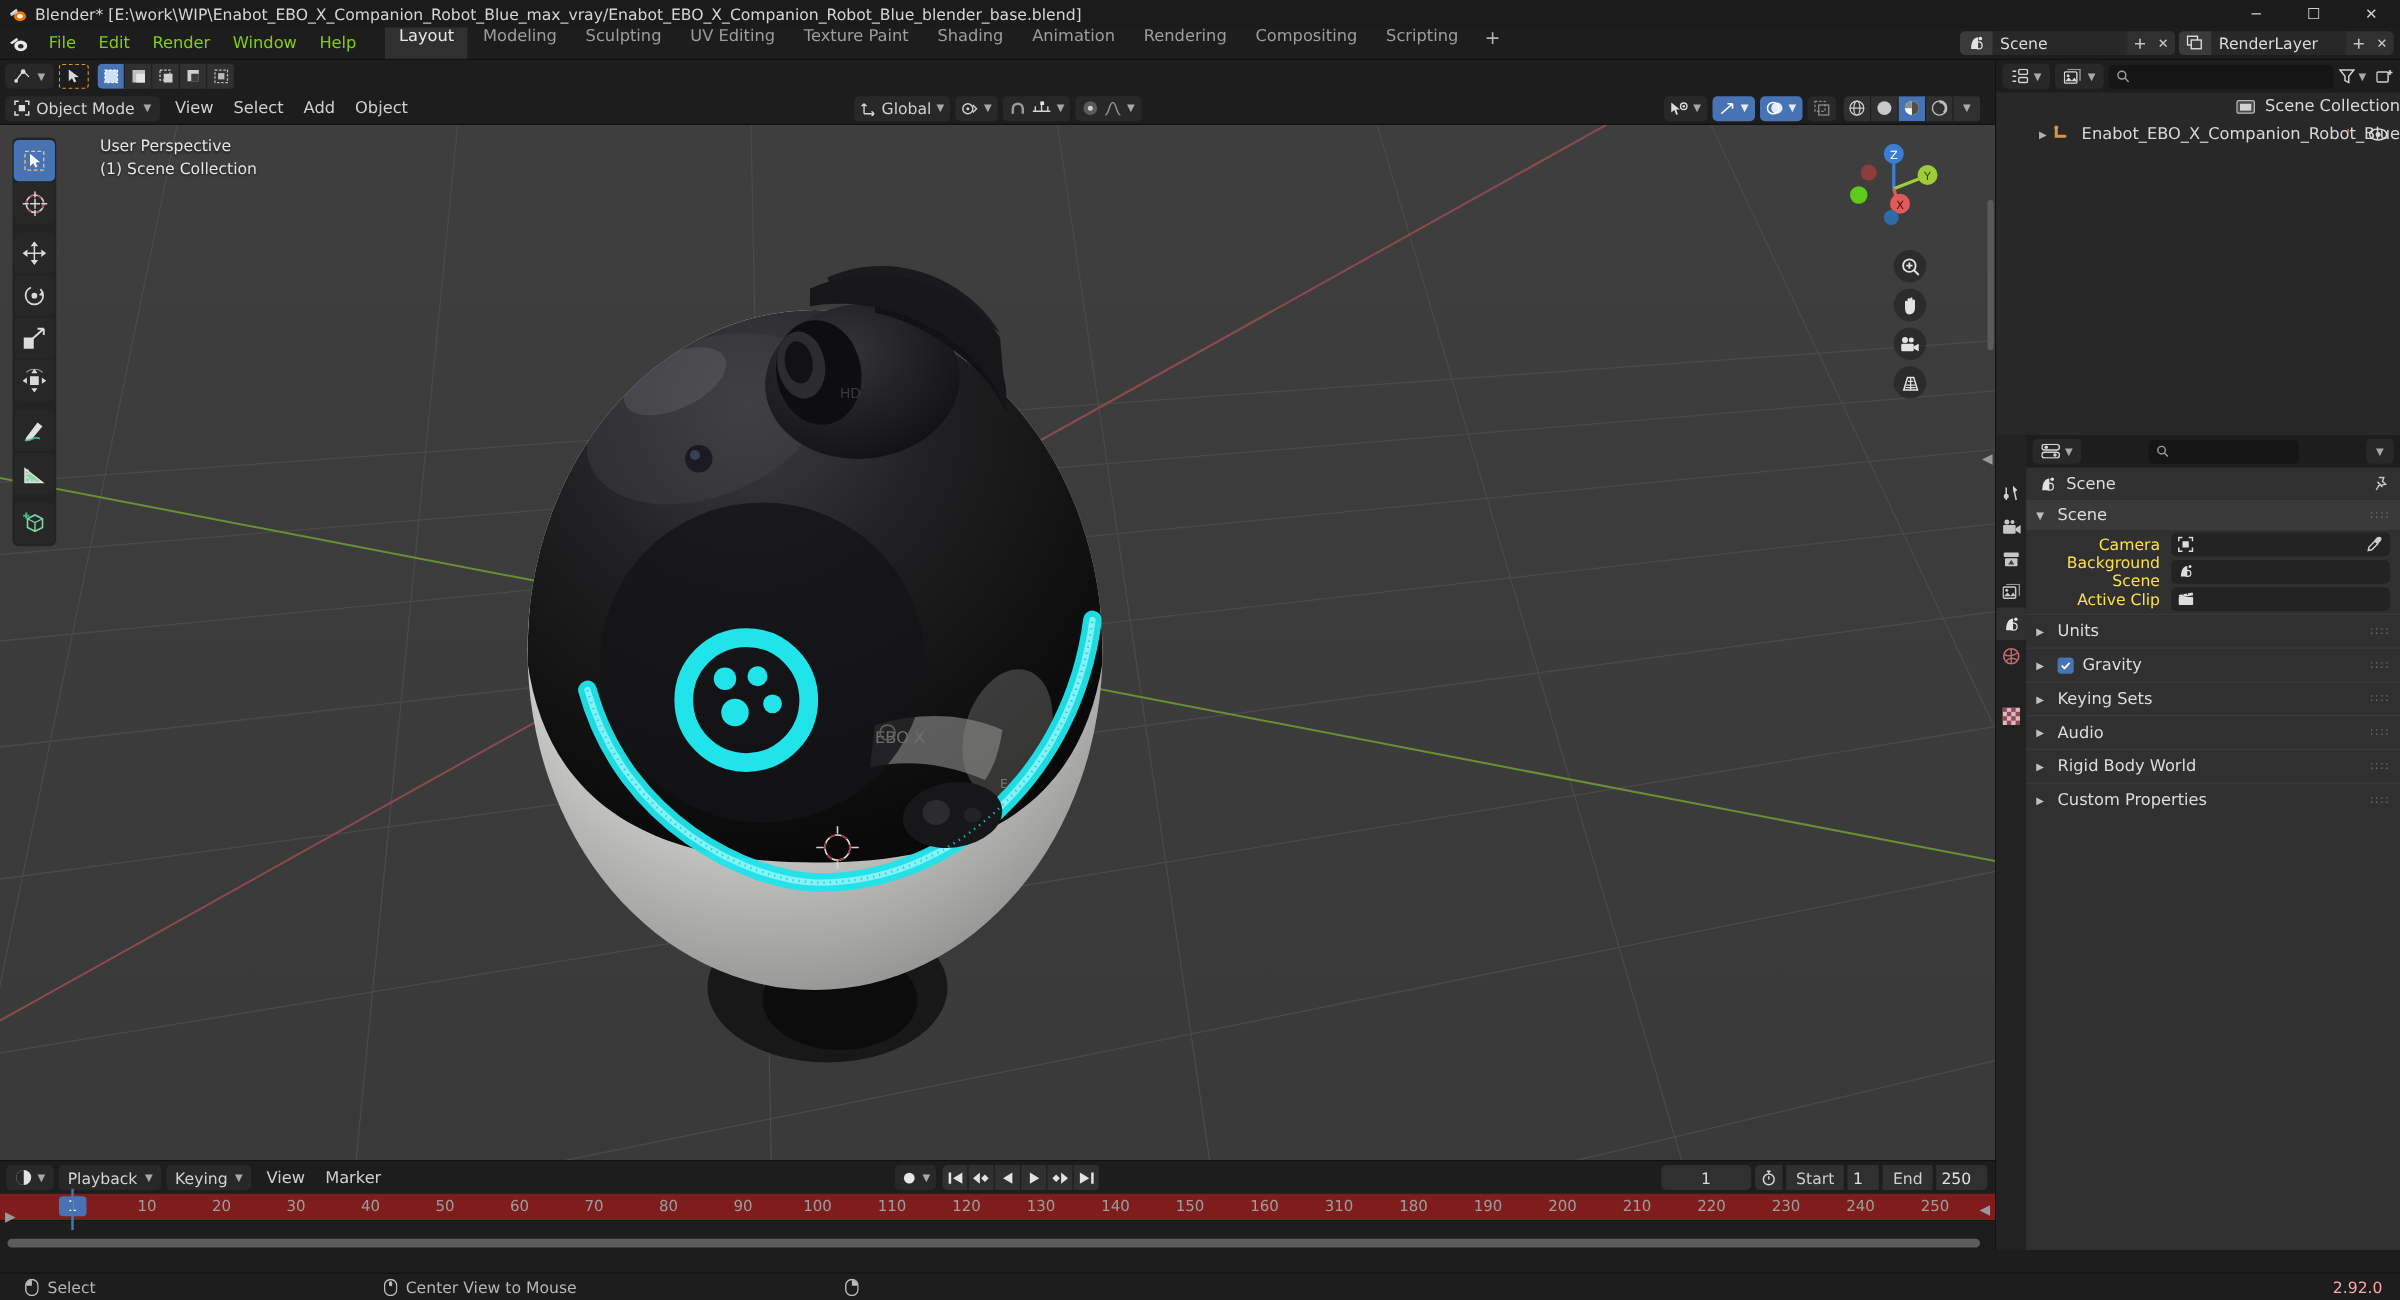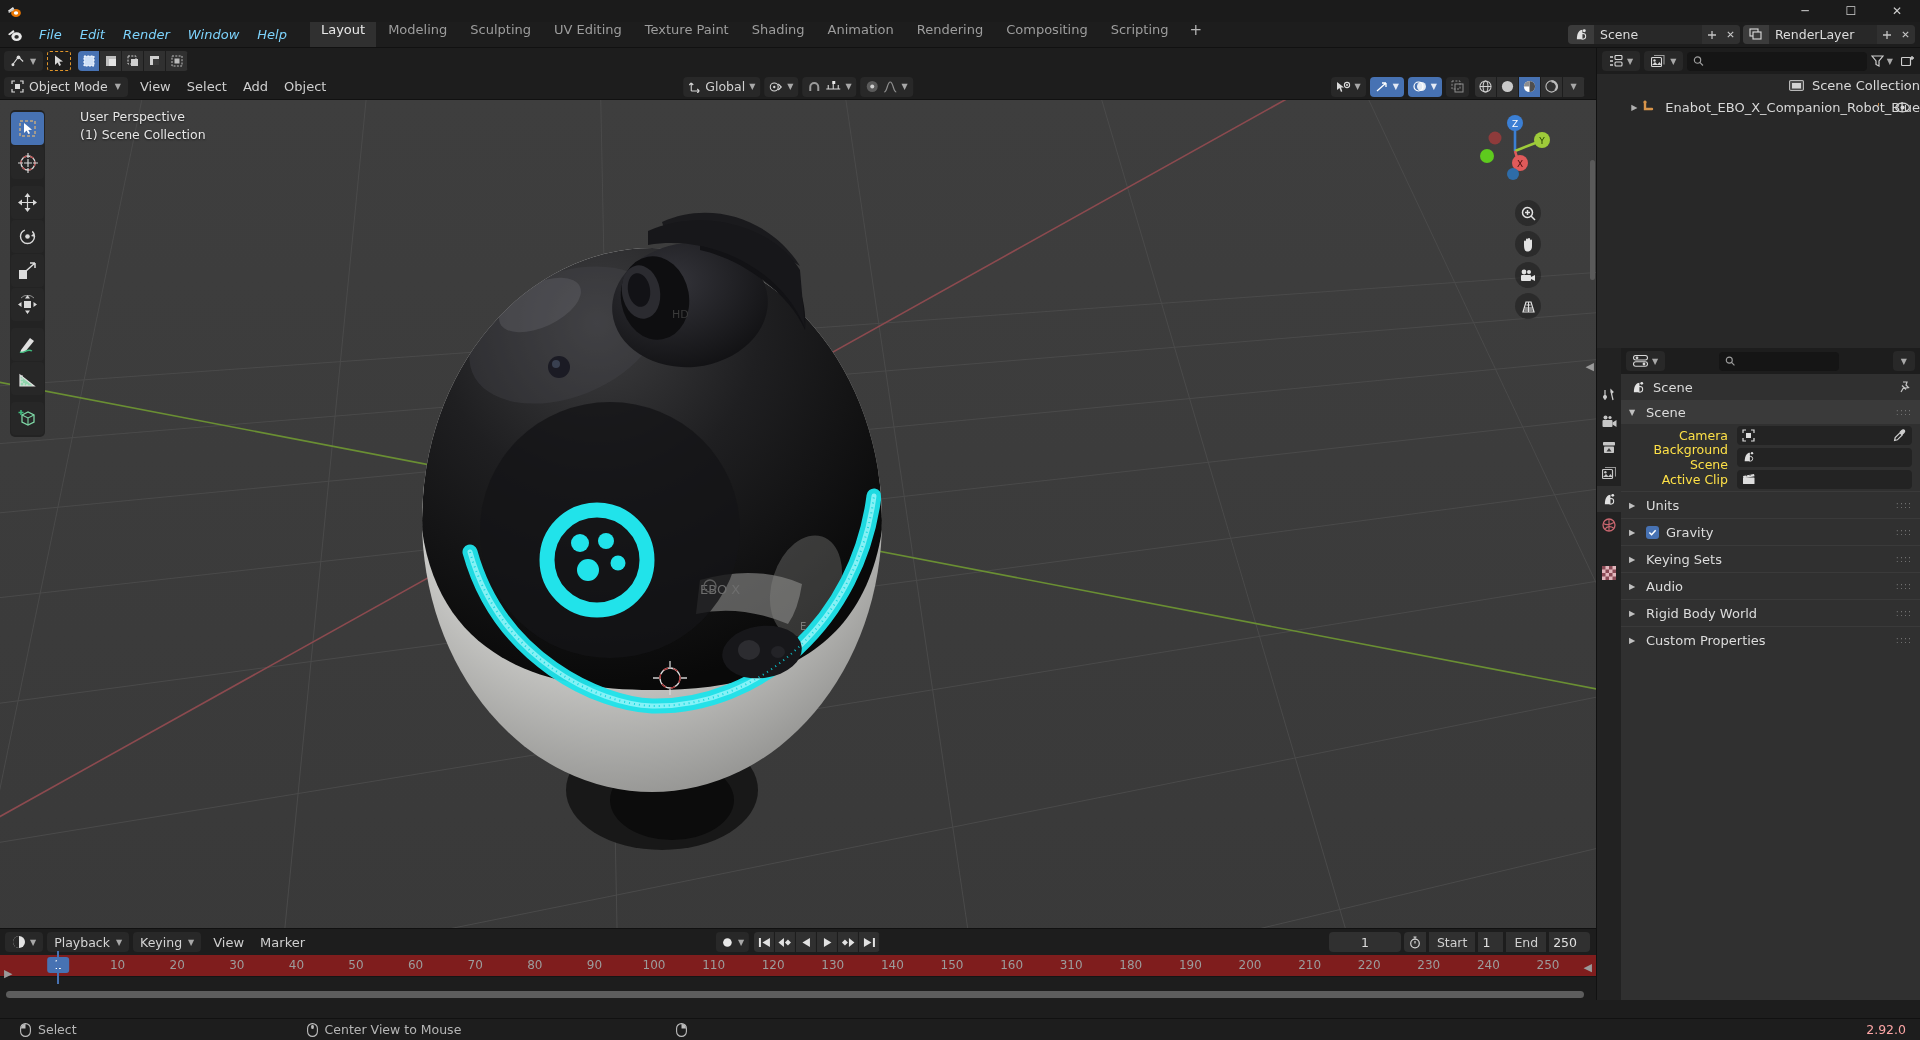--- a/index.html
+++ b/index.html
@@ -19,22 +19,22 @@
   #winbtns div{ width:46px;height:22px; display:flex;align-items:center;justify-content:center;
     color:#cfcfcf; font-size:12px; }
 
   
   #topbar{
     height:26px; background:#1d1d1d; display:flex; align-items:stretch;
     border-bottom:1px solid #111;
   }
   #topbar .logo{ width:30px; display:flex;align-items:center;justify-content:center; }
   .menu-item{
-    display:flex;align-items:center; padding:0 9px; font-size:13px; color:#7dd3fc;
-    height:100%; cursor:default;font-style:italic;
+    display:flex;align-items:center; padding:0 9px; font-size:13px; color:#84cc16;
+    height:100%; cursor:default;
   }
   #ws-tabs{ display:flex; align-items:flex-end; margin-left:14px; }
   .ws-tab{
     padding:3px 11px 4px; font-size:13px; color:#9d9d9d; border-radius:4px 4px 0 0;
     margin-right:1px; display:flex;align-items:center; height:34px;
   }
   .ws-tab.active{ background:#303030; color:#e8e8e8; }
   .ws-tab.plus{ color:#b5b5b5; padding:3px 9px 4px; font-size:15px; }
   #topbar-right{ margin-left:auto; display:flex;align-items:center; padding-right:5px; gap:3px; }
   .scene-field{
@@ -176,20 +176,21 @@
 
 <div id="titlebar">
   <span class="blender-logo">
     <svg width="15" height="15" viewBox="0 0 16 16">
       <ellipse cx="9.6" cy="9.6" rx="5.2" ry="4.3" fill="#ea7600"></ellipse>
       <ellipse cx="9.6" cy="9.6" rx="2.3" ry="1.9" fill="#fff"></ellipse>
       <path d="M1 7.2 L6.4 3.1 L7.6 5.0 L2.6 8.3 Z" fill="#e9e9e9"></path>
       <path d="M1.2 8.2 L6.2 5.0 L8.3 6.2 L2.2 9.6 Z" fill="#c8c8c8"></path>
     </svg>
   </span>
+  <span>Blender* [E:\work\WIP\Enabot_EBO_X_Companion_Robot_Blue_max_vray/Enabot_EBO_X_Companion_Robot_Blue_blender_base.blend]</span>
   <div id="winbtns">
     <div>─</div>
     <div>☐</div>
     <div class="close">✕</div>
   </div>
 </div>
 
 <div id="topbar">
   <div class="logo">
     <svg width="16" height="16" viewBox="0 0 16 16">

